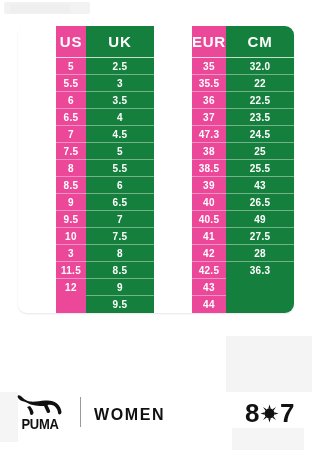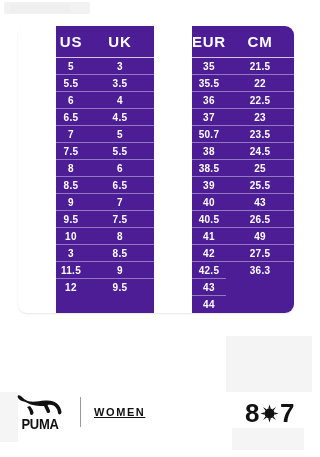--- a/index.html
+++ b/index.html
@@ -40,22 +40,22 @@
   }
   .table-grid {
     display: grid;
     grid-template-columns: 1fr 1fr 1fr 1fr;
     width: 100%;
   }
   .col {
     display: flex;
     flex-direction: column;
   }
-  .col.dark  { background: #4c1d95; margin-left: 38px; }
-  .col.light { background: #4c1d95; }
+  .col.dark  { background: #ec4899; margin-left: 38px; }
+  .col.light { background: #15803d; }
 
   .hcell {
     height: 32px;
     display: flex;
     align-items: center;
     justify-content: center;
     color: #ffffff;
     font-size: 15px;
     font-weight: bold;
     letter-spacing: 0.8px;
@@ -110,27 +110,26 @@
   }
   .divider {
     width: 1px;
     height: 30px;
     background: #9a9a9a;
     margin: 0 13px 0 14px;
     align-self: flex-start;
     margin-top: 3px;
   }
   .women-label {
-    font-size: 11px;
+    font-size: 16px;
     font-weight: bold;
     letter-spacing: 1.6px;
     color: #111111;
     align-self: flex-start;
     margin-top: 12px;
-    text-decoration: underline;
   }
   .brand-right {
     position: absolute;
     right: 18px;
     top: 6px;
     display: flex;
     align-items: center;
     color: #111111;
     font-size: 26px;
     font-weight: bold;
@@ -161,20 +160,21 @@
         <div class="cell">8.5</div>
         <div class="cell">9</div>
         <div class="cell">9.5</div>
         <div class="cell">10</div>
         <div class="cell">3</div>
         <div class="cell">11.5</div>
         <div class="cell last">12</div>
       </div>
       <div class="col light">
         <div class="hcell">UK</div>
+        <div class="cell">2.5</div>
         <div class="cell">3</div>
         <div class="cell">3.5</div>
         <div class="cell">4</div>
         <div class="cell">4.5</div>
         <div class="cell">5</div>
         <div class="cell">5.5</div>
         <div class="cell">6</div>
         <div class="cell">6.5</div>
         <div class="cell">7</div>
         <div class="cell">7.5</div>
@@ -182,46 +182,46 @@
         <div class="cell">8.5</div>
         <div class="cell">9</div>
         <div class="cell last">9.5</div>
       </div>
       <div class="col dark">
         <div class="hcell">EUR</div>
         <div class="cell">35</div>
         <div class="cell">35.5</div>
         <div class="cell">36</div>
         <div class="cell">37</div>
-        <div class="cell">50.7</div>
+        <div class="cell">47.3</div>
         <div class="cell">38</div>
         <div class="cell">38.5</div>
         <div class="cell">39</div>
         <div class="cell">40</div>
         <div class="cell">40.5</div>
         <div class="cell">41</div>
         <div class="cell">42</div>
         <div class="cell">42.5</div>
         <div class="cell">43</div>
         <div class="cell last">44</div>
       </div>
       <div class="col light">
         <div class="hcell">CM</div>
-        <div class="cell">21.5</div>
+        <div class="cell">32.0</div>
         <div class="cell">22</div>
         <div class="cell">22.5</div>
-        <div class="cell">23</div>
         <div class="cell">23.5</div>
         <div class="cell">24.5</div>
         <div class="cell">25</div>
         <div class="cell">25.5</div>
         <div class="cell">43</div>
         <div class="cell">26.5</div>
         <div class="cell">49</div>
         <div class="cell">27.5</div>
+        <div class="cell">28</div>
         <div class="cell last">36.3</div>
       </div>
     </div>
 </div>
 
 <div class="footer">
 
   <div class="brand-left">
     <div class="puma-block">
       <svg class="puma-cat" width="50" height="22" viewBox="0 0 100 44">

